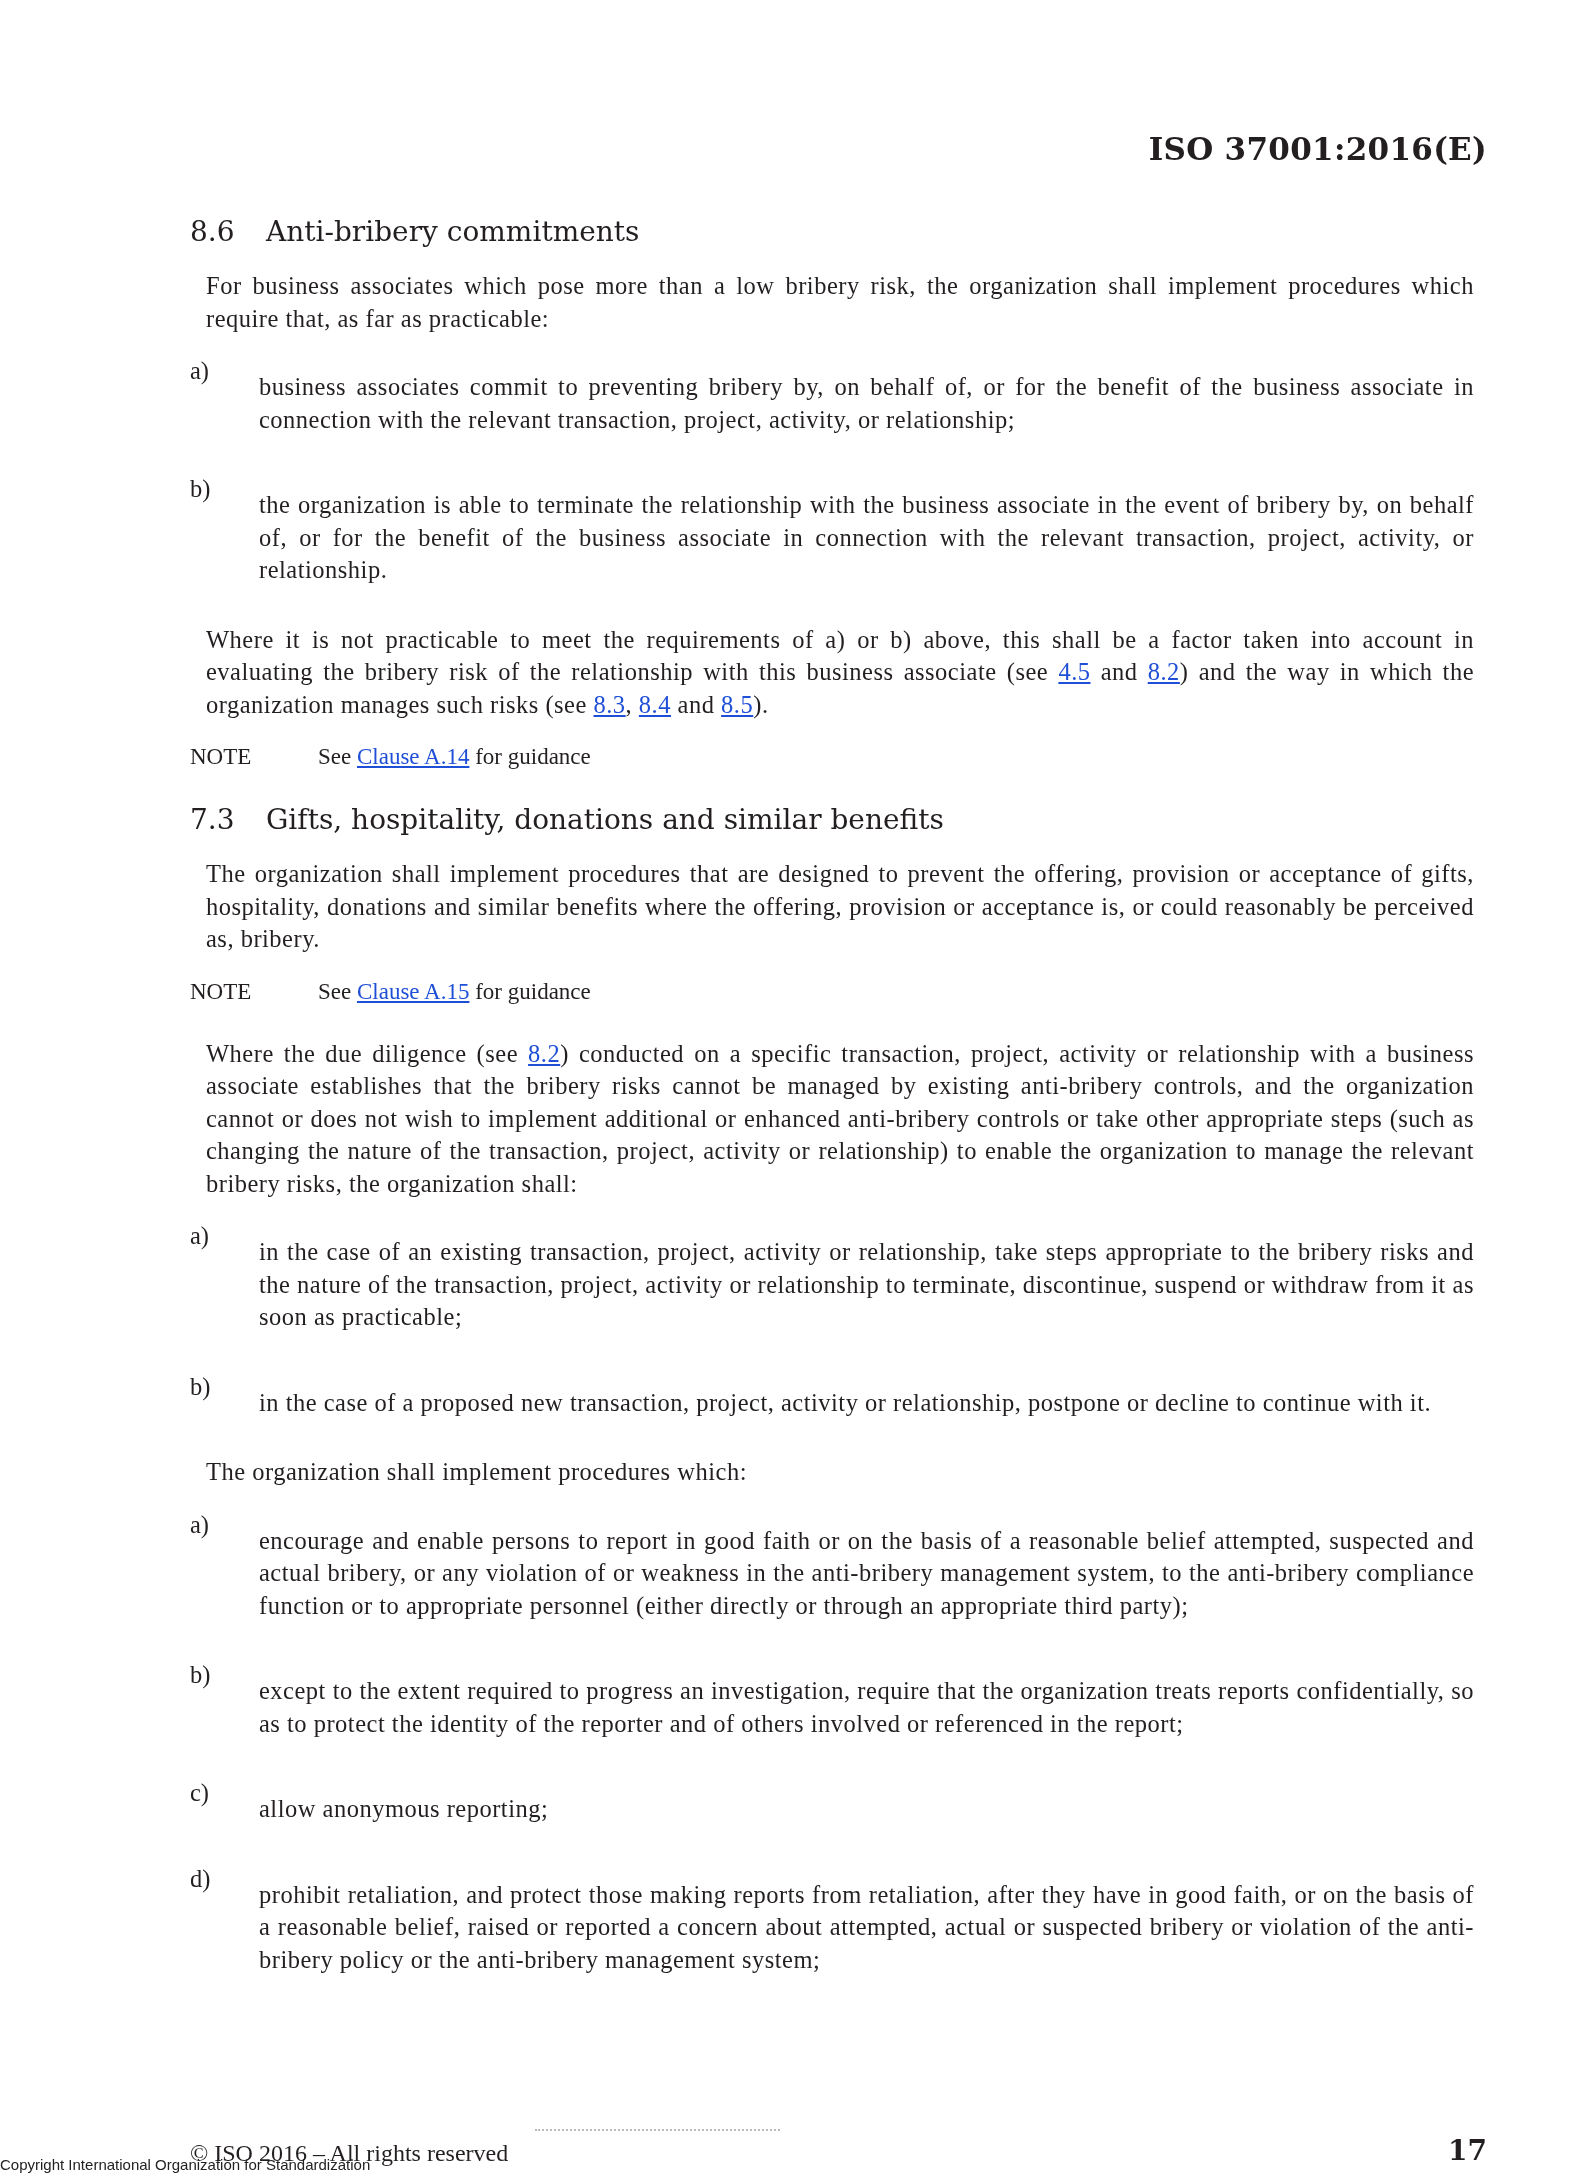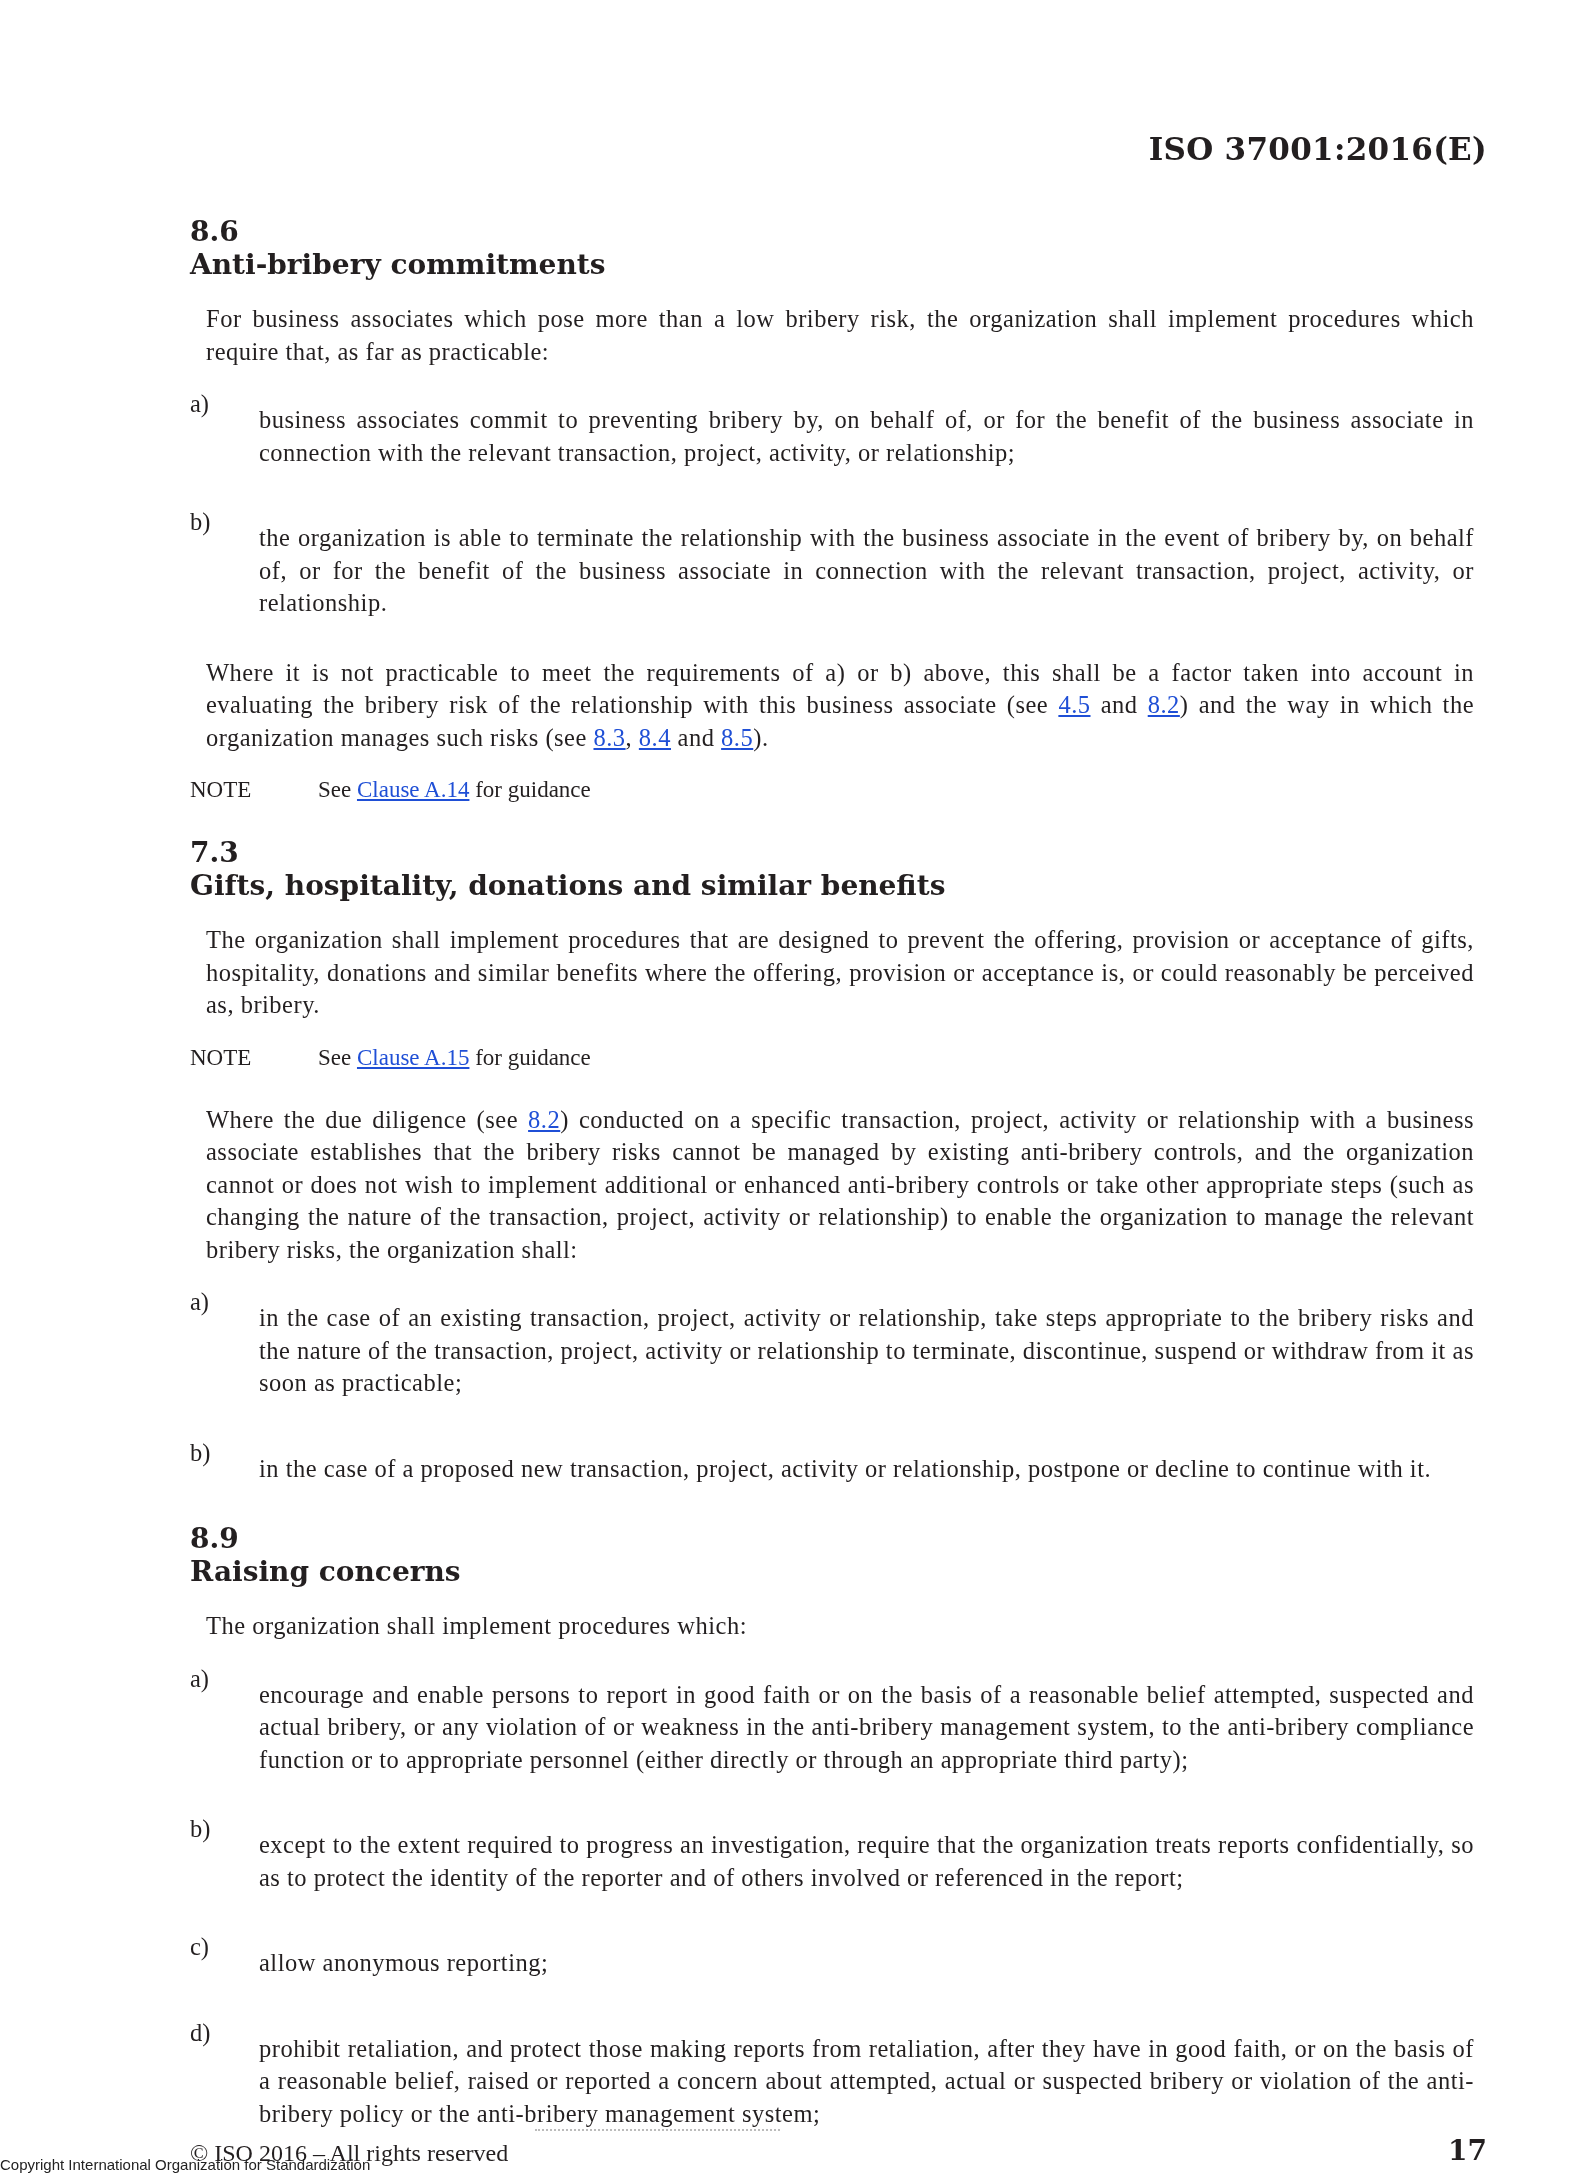--- a/index.html
+++ b/index.html
@@ -10,22 +10,22 @@
   }
   .header-title {
     position: absolute; top: 88px; right: 100px;
     font-family: "DejaVu Serif", serif; font-weight: bold;
     font-size: 31px; letter-spacing: 0.3px; color: #231f20; margin-top: 43px;
   }
   .content {
     position: absolute; left: 190px; top: 215px; width: 1300px;
   }
   .section-heading {
-    font-family: "DejaVu Serif", serif; font-weight: bold;
-    font-size: 28px; margin: 0 0 22px 0; display: flex; color: #231f20; flex-direction: column;
+    font-family: "DejaVu Serif", serif; font-weight: normal;
+    font-size: 28px; margin: 0 0 22px 0; display: flex; color: #231f20;
   }
   .section-heading .num { width: 76px; flex: none; }
   p.body, .list-item-text {
     font-size: 24.5px; line-height: 32.5px; text-align: justify; margin: 16px;
     font-family: "Liberation Serif", "DejaVu Serif", serif;
     letter-spacing: 0.5px;
   }
   p.body { margin-bottom: 20px; }
   .list { margin: 0 0 20px 0; padding: 0; }
   .list-item { display: flex; margin-bottom: 21px; }
@@ -106,24 +106,20 @@
         <span class="list-item-text">in the case of an existing transaction, project, activity or relationship, take steps appropriate to the bribery risks and the nature of the transaction, project, activity or relationship to terminate, discontinue, suspend or withdraw from it as soon as practicable;</span>
       </div>
       <div class="list-item">
         <span class="marker">b)</span>
         <span class="list-item-text">in the case of a proposed new transaction, project, activity or relationship, postpone or decline to continue with it.</span>
       </div>
     </div>
   </div>
 
   <div class="section">
-    <h2 class="section-heading">
-      <span class="num">8.9</span>
-      <span>Raising concerns</span>
-    </h2>
     <p class="body">The organization shall implement procedures which:</p>
     <div class="list">
       <div class="list-item">
         <span class="marker">a)</span>
         <span class="list-item-text">encourage and enable persons to report in good faith or on the basis of a reasonable belief attempted, suspected and actual bribery, or any violation of or weakness in the anti-bribery management system, to the anti-bribery compliance function or to appropriate personnel (either directly or through an appropriate third party);</span>
       </div>
       <div class="list-item">
         <span class="marker">b)</span>
         <span class="list-item-text">except to the extent required to progress an investigation, require that the organization treats reports confidentially, so as to protect the identity of the reporter and of others involved or referenced in the report;</span>
       </div>

